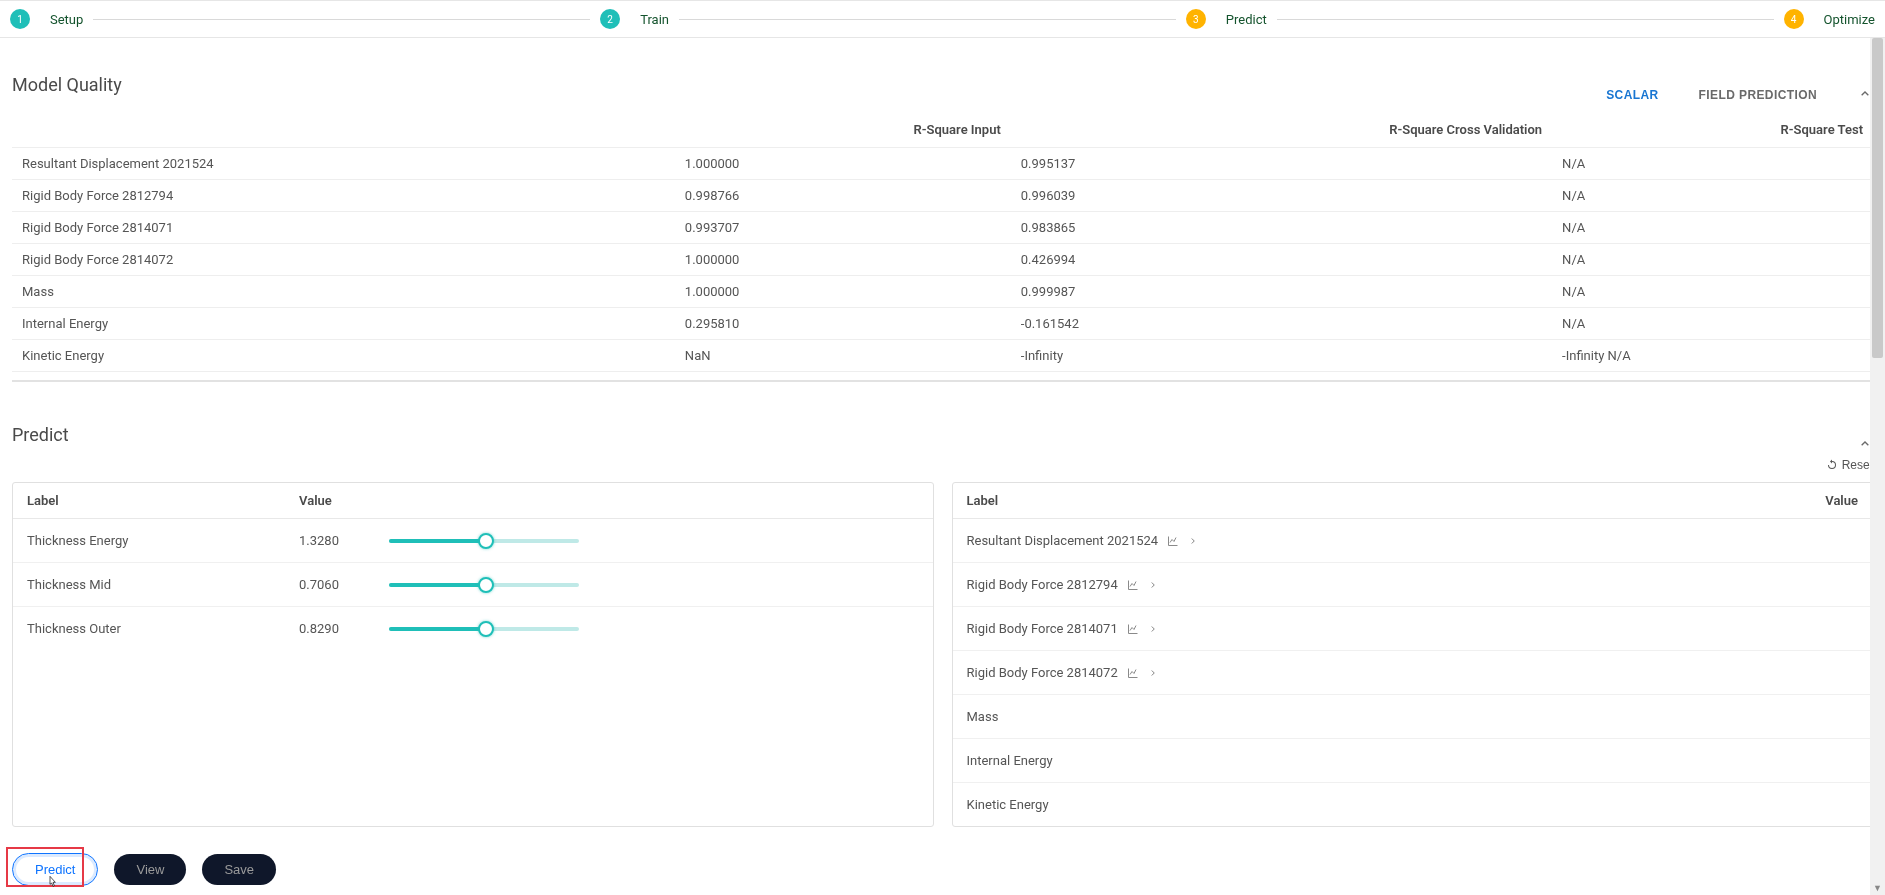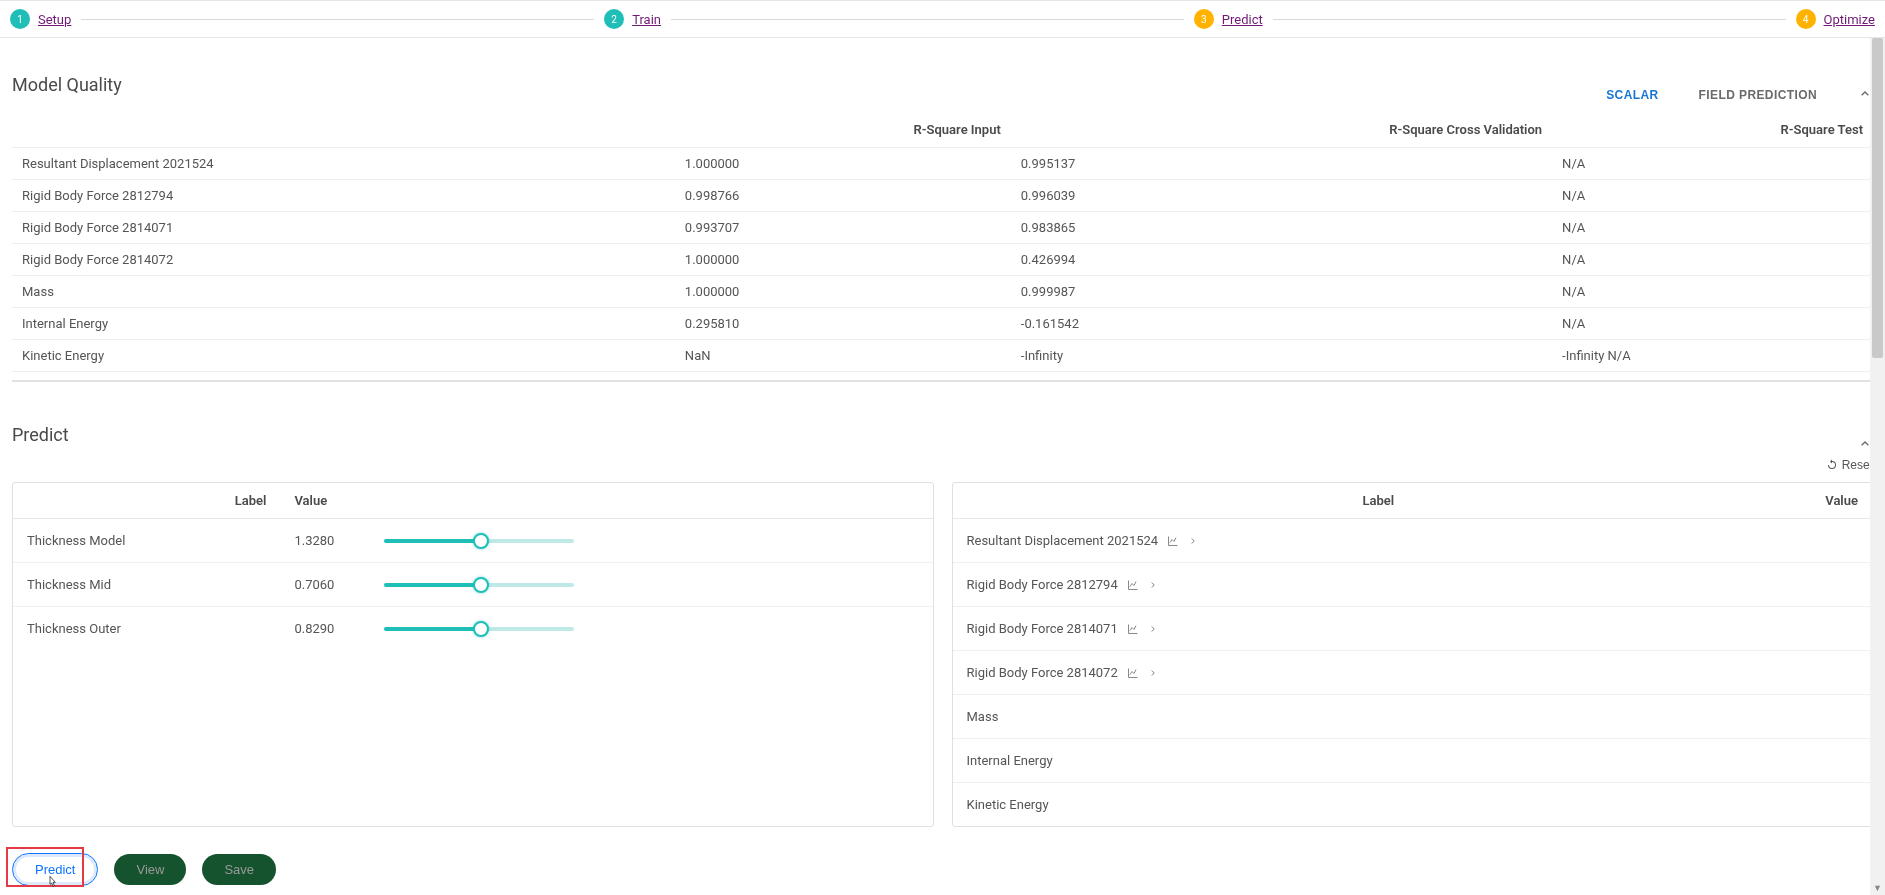--- a/index.html
+++ b/index.html
@@ -18,21 +18,21 @@
     border-bottom: 1px solid #e6e6e6;
   }
   .step { display: flex; align-items: center; }
   .step-bubble {
     width: 20px; height: 20px; border-radius: 50%;
     display: inline-flex; align-items: center; justify-content: center;
     font-size: 10px; color: #fff; flex-shrink: 0;
   }
   .step-teal { background: #1fbfb8; }
   .step-amber { background: #ffb300; }
-  .step-label { margin-left: 8px; color: #701a75; text-decoration: underline; }
+  .step-label { margin-left: 20px; color: #14532d; }
   .step-line { flex: 1; height: 1px; background: #d9d9d9; margin: 0 10px; }
 
   .content { padding: 0 12px 30px 12px; }
 
   .section-head {
     display: flex; align-items: center; justify-content: space-between;
     margin-top: 28px; margin-bottom: 6px;
   }
   .section-title { font-size: 18px; color: #4a4a4a; font-weight: 400; }
   .section-controls { display: flex; align-items: flex-end; gap: 40px; margin-top: 20px; }
@@ -55,21 +55,21 @@
   table.mq th:first-child { text-align: left; }
   table.mq td { text-align: left; color: #555; }
   table.mq td:first-child { text-align: left; }
 
   .predict-wrap { display: flex; gap: 18px; margin-top: 10px; }
   .input-panel, .output-panel {
     flex: 1; border: 1px solid #e0e0e0; border-radius: 3px;
   }
   .input-panel table, .output-panel table { width: 100%; border-collapse: collapse; }
   .input-panel th, .output-panel th {
-    text-align: right; font-size: 13px; font-weight: 600; padding: 10px 14px; color: #4a4a4a;
+    text-align: left; font-size: 13px; font-weight: 600; padding: 10px 14px; color: #4a4a4a;
     border-bottom: 1px solid #e8e8e8;
   }
   .output-panel th.val-col, .input-panel th.val-col { text-align: left; }
   .input-panel td, .output-panel td {
     padding: 14px 14px; font-size: 13px; color: #555; border-bottom: 1px solid #f0f0f0;
     vertical-align: middle;
   }
   .input-panel tr:last-child td, .output-panel tr:last-child td { border-bottom: none; }
   .slider-cell { display: flex; align-items: center; gap: 30px; }
   .slider-val { width: 60px; }
@@ -85,21 +85,21 @@
     box-shadow: 0 0 3px rgba(31,191,184,.6);
   }
 
   .out-row { display: flex; align-items: center; gap: 8px; }
   .chart-icon { width: 14px; height: 12px; color: #8a8a8a; }
   .chev-right { width: 10px; height: 10px; color: #6a6a6a; }
 
   .actions { display: flex; gap: 16px; margin-top: 26px; align-items: center; }
   .pill-btn {
     border-radius: 20px; padding: 8px 22px; font-size: 13px;
-    background: #14532d; color: #9a9a9a; border: none; cursor: pointer;
+    background: #0f172a; color: #9a9a9a; border: none; cursor: pointer;
   }
   .pill-primary {
     background: #fff; border: 1px solid #0e74ff; color: #0e74ff;
     box-shadow: 0 0 0 3px rgba(14,116,255,.15) inset;
   }
   .highlight-box {
     position: absolute; border: 2px solid #e63946; pointer-events: none;
   }
 
   .reset-row { display: flex; justify-content: flex-end; margin-top: 6px; margin-bottom: 4px; }
@@ -246,21 +246,21 @@
     <div class="input-panel">
       <table>
         <thead>
             <tr>
           <th>Label</th>
           <th class="val-col">Value</th>
         </tr>
           </thead>
         <tbody id="predict-in-body">
             <tr>
-              <td>Thickness Model</td>
+              <td>Thickness Energy</td>
               <td>
                 <div class="slider-cell">
                   <span class="slider-val">1.3280</span>
                   <div class="slider">
                     <div class="slider-fill" style="width:51%"></div>
                     <div class="slider-thumb" style="left:51%"></div>
                   </div>
                 </div>
               </td>
             </tr>

